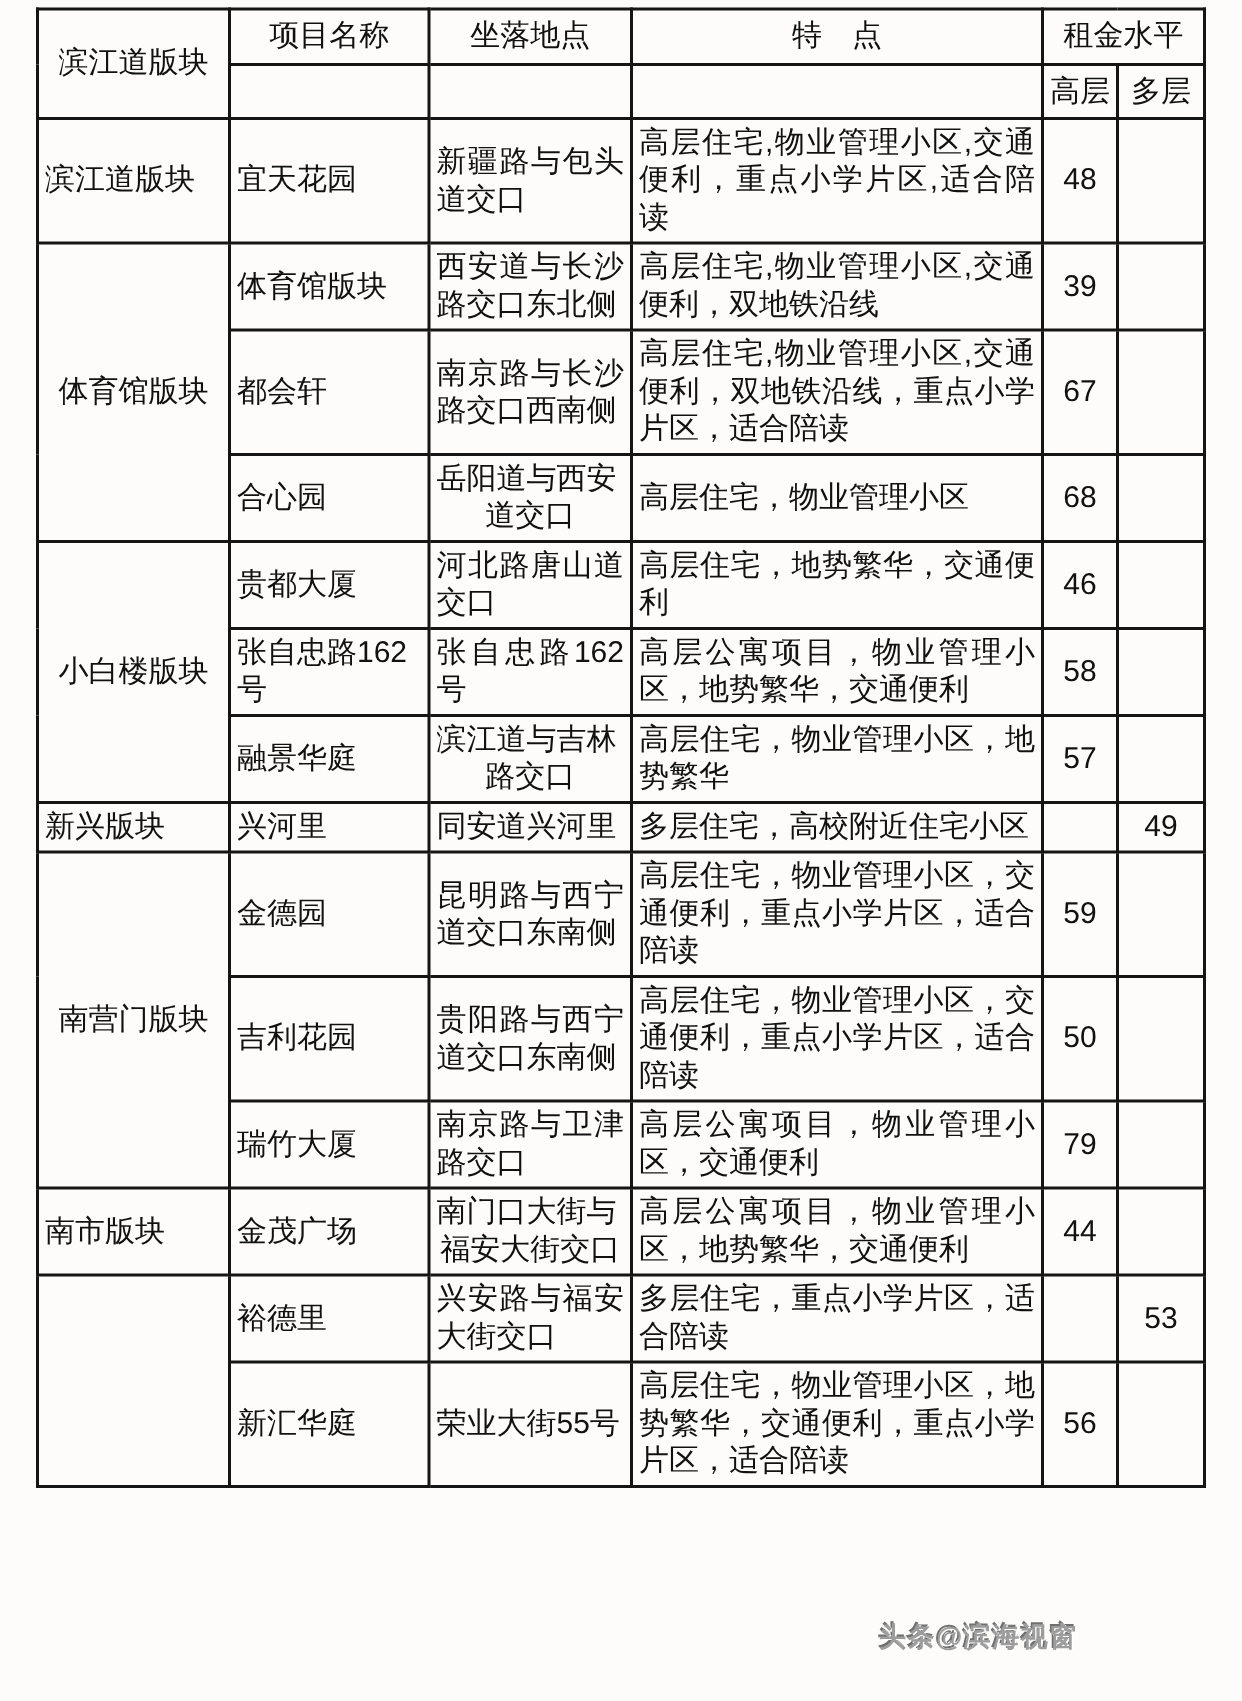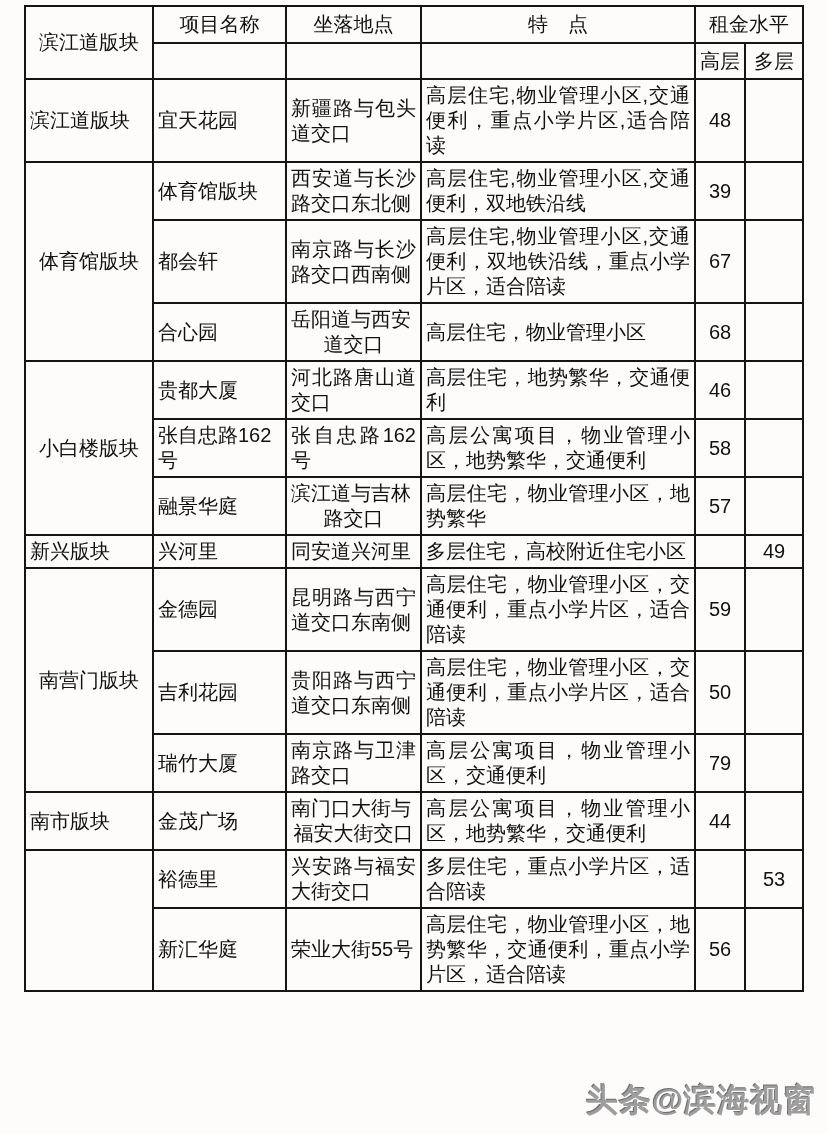--- a/index.html
+++ b/index.html
@@ -74,21 +74,21 @@
   td.c-rent {
     text-align: center;
     font-family: Liberation Sans, sans-serif;
     font-size: 22px;
   }
   
   .watermark {
     position: absolute;
     left: 586px;
     top: 1079px;
-    font-size: 32px;
+    font-size: 18px;
     font-weight: bold;
     letter-spacing: 1px;
     color: #9d9d9d;
     text-shadow: 1px 1px 0 #ffffff, -1px -1px 0 #707070;
     white-space: nowrap;
     z-index: 5;
   }
 </style>
 </head>
 <body>

